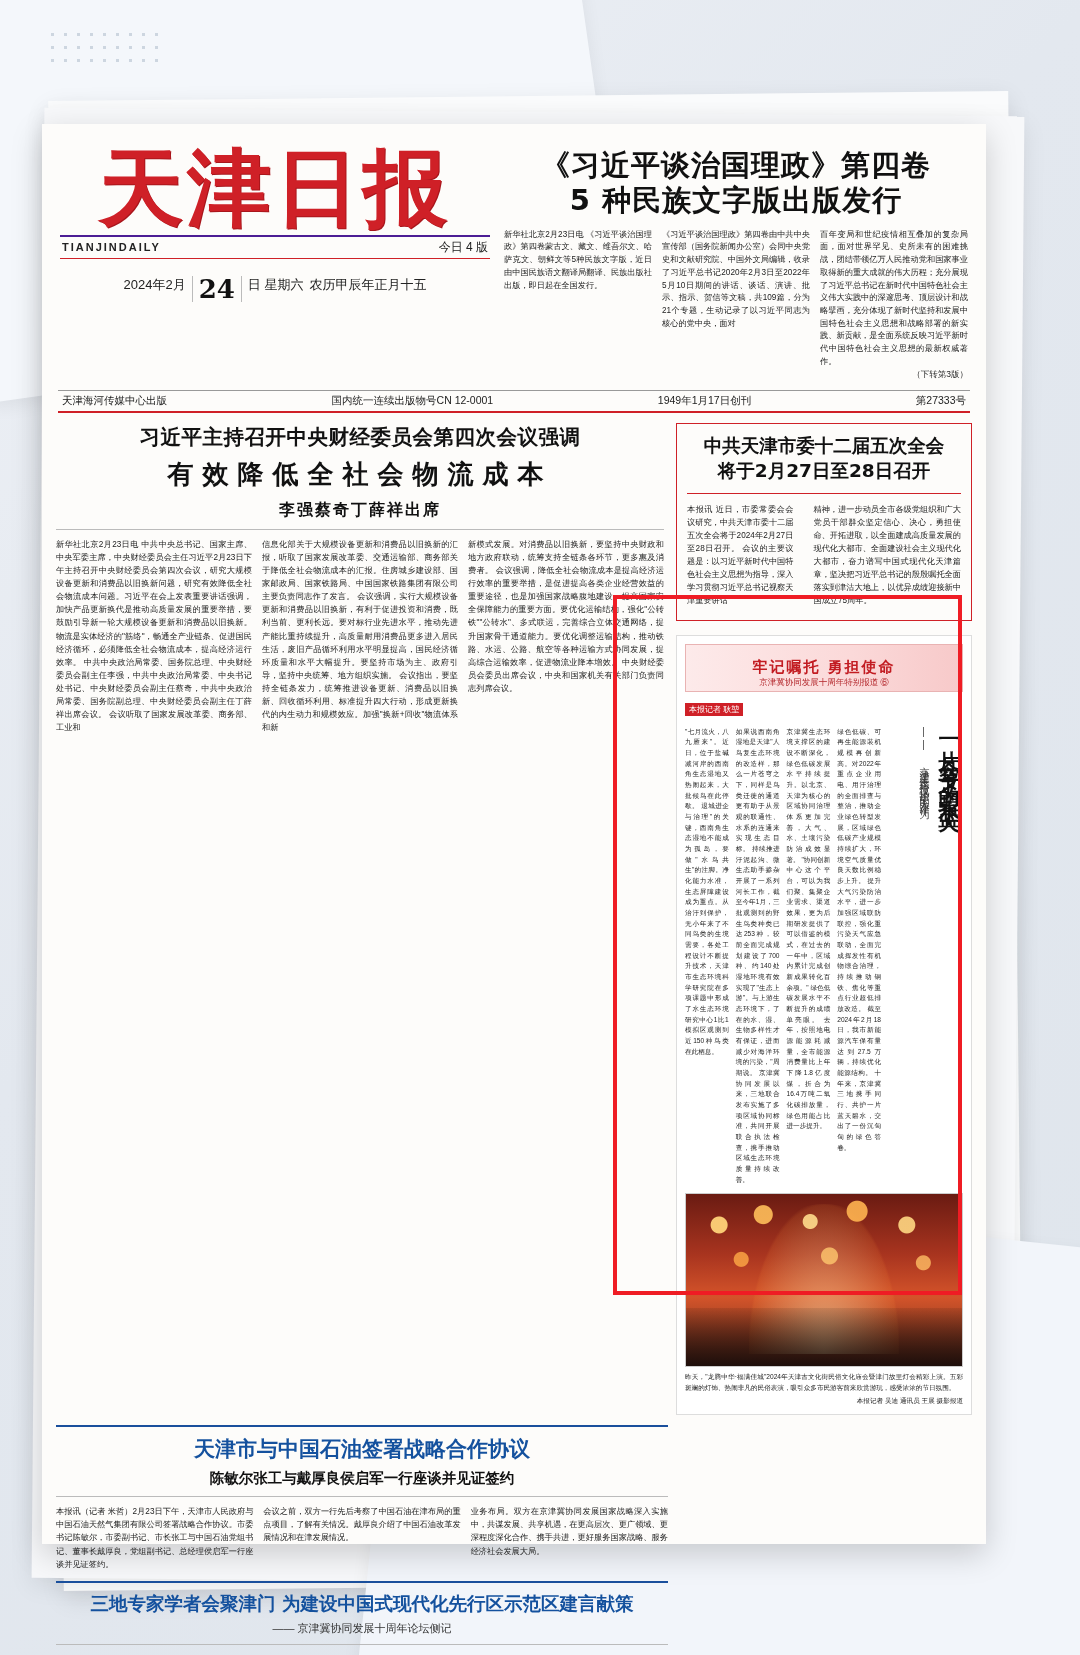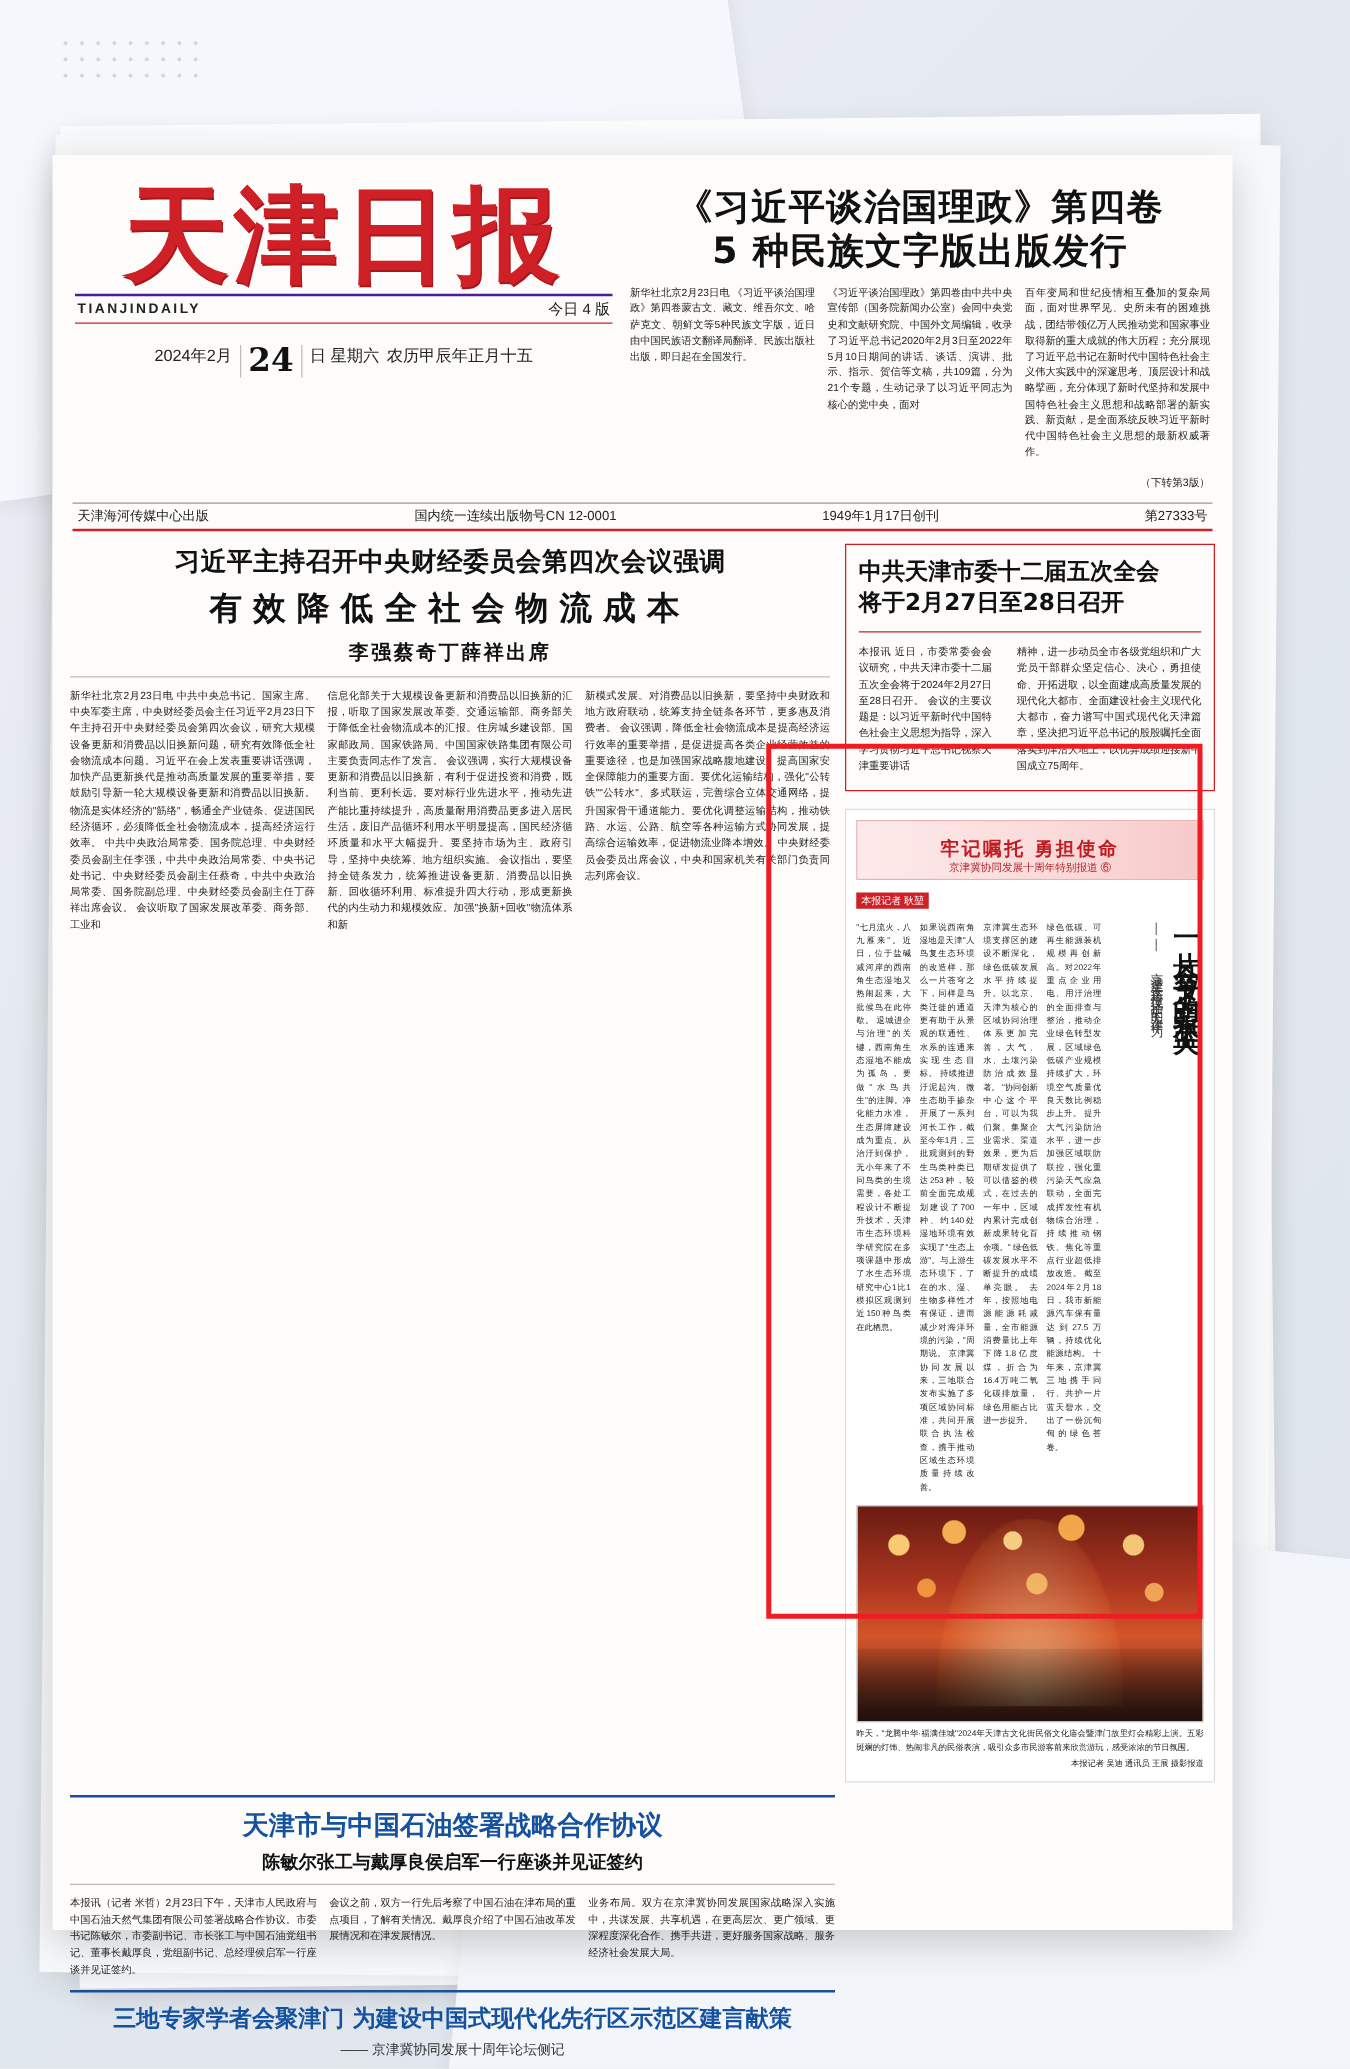--- a/index.html
+++ b/index.html
@@ -60,21 +60,21 @@
     border-left:1px solid #bbb;border-right:1px solid #bbb;padding:0 6px;line-height:1;}
 
   .head-right{flex:1;}
   .head-title{
     font-family:"DejaVu Sans", sans-serif;font-weight:700;color:#111;
     font-size:29px;line-height:1.22;letter-spacing:1px;text-align:center;
   }
   .head-sub{display:flex;gap:10px;margin-top:10px;}
   .head-col{font-size:8.2px;line-height:1.55;color:#222;text-align:justify;flex:1;
     font-family:"Liberation Sans",sans-serif;}
-  .jump{text-align:right;font-size:8.5px;color:#222;margin-top:12px;}
+  .jump{text-align:right;font-size:8.5px;color:#222;margin-top:0;}
 
   .pub-line{
     margin:8px 2px 0 2px;border-top:1px solid #999;border-bottom:2px solid #cf2027;
     display:flex;justify-content:space-between;align-items:center;
     font-size:10.5px;color:#222;padding:3px 4px;font-family:"Liberation Sans",sans-serif;
   }
 
   
   .cols{display:flex;gap:12px;margin-top:10px;}
   .left-main{flex:1 1 auto;width:612px;}
@@ -90,21 +90,21 @@
     text-align:center;color:#111;margin-top:8px;letter-spacing:2px;}
   .rule{border-bottom:1px solid #bbb;margin:8px 0;}
 
   .body3{display:flex;gap:10px;margin-top:8px;}
   .bcol{flex:1;font-size:8.2px;line-height:1.6;color:#222;text-align:justify;
     font-family:"Liberation Sans",sans-serif;}
 
   
   .box-red{border:1px solid #cf2027;padding:10px 10px 12px 10px;}
   .box-title{font-family:"DejaVu Sans",sans-serif;font-weight:700;font-size:18.5px;
-    color:#111;line-height:1.35;}
+    text-align:center;color:#111;line-height:1.35;}
   .box-rule{border-bottom:1px solid #cf2027;margin:9px 0;}
   .box-body{display:flex;gap:20px;font-size:8.2px;line-height:1.6;text-align:justify;
     color:#222;font-family:"Liberation Sans",sans-serif;}
 
   
   .band{margin-top:10px;border-top:2px solid #1a4f9c;padding-top:8px;}
   .h2{font-family:"DejaVu Sans",sans-serif;font-weight:700;font-size:21px;text-align:center;color:#14519e;}
   .h2sub{font-family:"DejaVu Sans",sans-serif;font-weight:700;font-size:14.5px;text-align:center;color:#111;margin-top:6px;}
 
   .h3{font-family:"DejaVu Sans",sans-serif;font-weight:700;font-size:18.5px;text-align:center;color:#14519e;}

